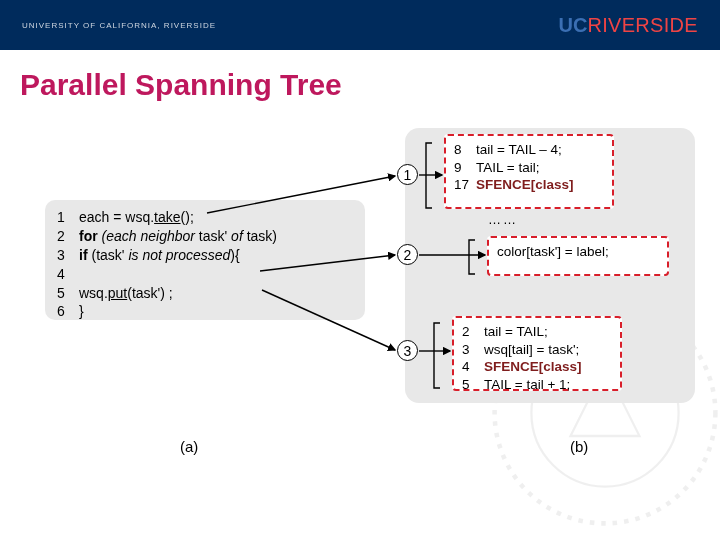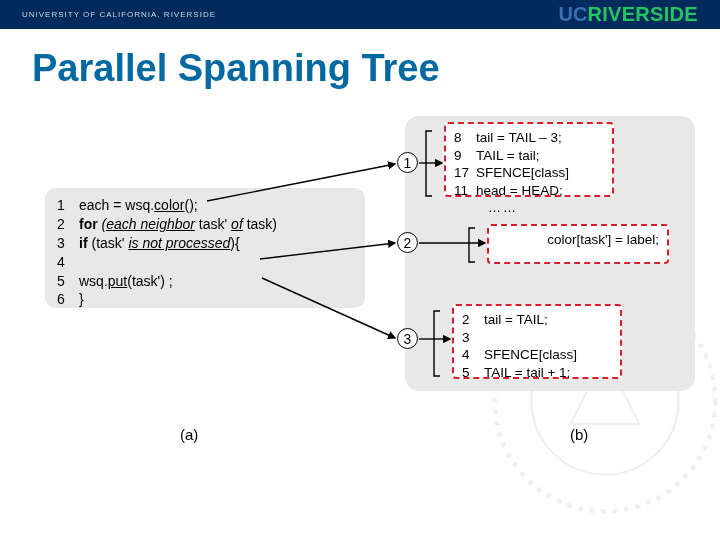--- a/index.html
+++ b/index.html
@@ -1,38 +1,38 @@
 <!DOCTYPE html>
 <html><head>
 <meta charset="utf-8">
 <style>
   * { box-sizing: border-box; margin: 0; padding: 0; }
   body { width: 720px; height: 540px; background: #fff; font-family: Arial, Helvetica, sans-serif; position: relative; overflow: hidden; }
-  .header-bar { height: 29px; background: #002b5c; display: flex; justify-content: space-between; align-items: center; padding: 0 22px; }
+  .header-bar { height: 50px; background: #002b5c; display: flex; justify-content: space-between; align-items: center; padding: 0 22px; }
   .uni-left { color: #cdd6e0; font-size: 8px; letter-spacing: 1px; font-weight: 500; }
   .uni-right { color: #fff; font-weight: 700; font-size: 20px; display: flex; align-items: center; }
   .uc { color: #3b6fb3; font-weight: 700; }
-  .riverside { color: #22c55e; font-weight: 700; letter-spacing: 0.3px; }
-  .title { font-size: 38px; font-weight: 700; color: #0369a1; margin: 18px 0 26px 32px; }
+  .riverside { color: #ef4444; font-weight: 400; letter-spacing: 0.3px; }
+  .title { font-size: 30px; font-weight: 700; color: #be185d; margin: 18px 0 26px 20px; }
   .content { position: relative; width: 100%; height: 400px; }
   
   .code-a { position: absolute; left: 45px; top: 72px; width: 320px; height: 120px; background: #e8e8e8; border-radius: 10px; padding: 8px 12px; font-size: 14px; line-height: 1.35; }
   .code-row { display: flex; }
   .ln { width: 22px; text-align: left; }
   .code-text {}
   .u { text-decoration: underline; }
-  .italic { font-style: italic; text-decoration: underline; }
+  .italic { font-style: italic; }
   
   .bg-b { position: absolute; left: 405px; top: 0; width: 290px; height: 275px; background: #e8e8e8; border-radius: 14px; }
   
   .dashed { position: absolute; border: 2px dashed #d81e2a; border-radius: 4px; background: #fff; padding: 5px 8px; font-size: 13.5px; line-height: 1.3; }
   .box1 { left: 444px; top: 6px; width: 170px; height: 75px; }
-  .box2 { left: 487px; top: 108px; width: 182px; height: 40px; text-align: right; }
+  .box2 { left: 487px; top: 108px; width: 182px; height: 40px; }
   .box3 { left: 452px; top: 188px; width: 170px; height: 75px; }
-  .red { color: #000000; font-weight: 400; }
+  .red { color: #7f1d1d; font-weight: 700; }
   
   .circ { position: absolute; width: 21px; height: 21px; border: 1.6px solid #000; border-radius: 50%; display: flex; align-items: center; justify-content: center; font-size: 14px; background: #fff; }
   .c1 { left: 397px; top: 36px; }
   .c2 { left: 397px; top: 116px; }
   .c3 { left: 397px; top: 212px; }
   
   .lbl { position: absolute; font-size: 15px; }
   .lbl-a { left: 180px; top: 310px; }
   .lbl-b { left: 570px; top: 310px; }
   .dots { position: absolute; font-size: 13px; letter-spacing: 2px; }
@@ -60,21 +60,21 @@
     <circle cx="50" cy="50" r="48" fill="none" stroke="#000" stroke-width="2" stroke-dasharray="2 3"></circle>
     <circle cx="50" cy="50" r="32" fill="none" stroke="#000" stroke-width="1"></circle>
     <path d="M35 60 L50 30 L65 60 Z" fill="none" stroke="#000" stroke-width="1"></path>
   </svg>
 
   <div class="bg-b"></div>
 
   <div class="code-a">
     <div class="code-row">
         <span class="ln">1</span>
-        <span class="code-text"><span>each = wsq.</span><span class="u">color</span><span>();</span></span>
+        <span class="code-text"><span>each = wsq.</span><span class="u">take</span><span>();</span></span>
       </div>
     <div class="code-row">
         <span class="ln">2</span>
         <span class="code-text"><span style="font-weight:700"> for </span><span class="italic">(each neighbor</span><span> task' </span><span class="italic">of</span><span> task)</span></span>
       </div>
     <div class="code-row">
         <span class="ln">3</span>
         <span class="code-text"><span style="font-weight:700">    if </span><span>(</span><span>task' </span><span class="italic">is not processed</span><span>){</span></span>
       </div>
     <div class="code-row">
@@ -86,48 +86,45 @@
       </div>
     <div class="code-row">
         <span class="ln">6</span>
         <span class="code-text">    }</span>
       </div>
   </div>
 
   <div class="dashed box1">
     <div class="code-row">
         <span class="ln">8</span>
-        <span>tail = TAIL – 3;</span>
+        <span>tail = TAIL – 4;</span>
       </div>
     <div class="code-row">
         <span class="ln">9</span>
         <span>TAIL = tail;</span>
       </div>
     <div class="code-row">
         <span class="ln">17</span>
         <span class="red">SFENCE[class]</span>
-      </div>
-    <div class="code-row">
-        <span class="ln">11</span>
-        <span>head = HEAD;</span>
       </div>
   </div>
   <div class="dots d1">……</div>
 
   <div class="dashed box2">
     <div>color[task'] = label;</div>
   </div>
 
   <div class="dashed box3">
     <div class="code-row">
         <span class="ln">2</span>
         <span>tail = TAIL;</span>
       </div>
     <div class="code-row">
         <span class="ln">3</span>
+        <span>wsq[tail] = task';</span>
       </div>
     <div class="code-row">
         <span class="ln">4</span>
         <span class="red">SFENCE[class]</span>
       </div>
     <div class="code-row">
         <span class="ln">5</span>
         <span>TAIL = tail + 1;</span>
       </div>
   </div>

